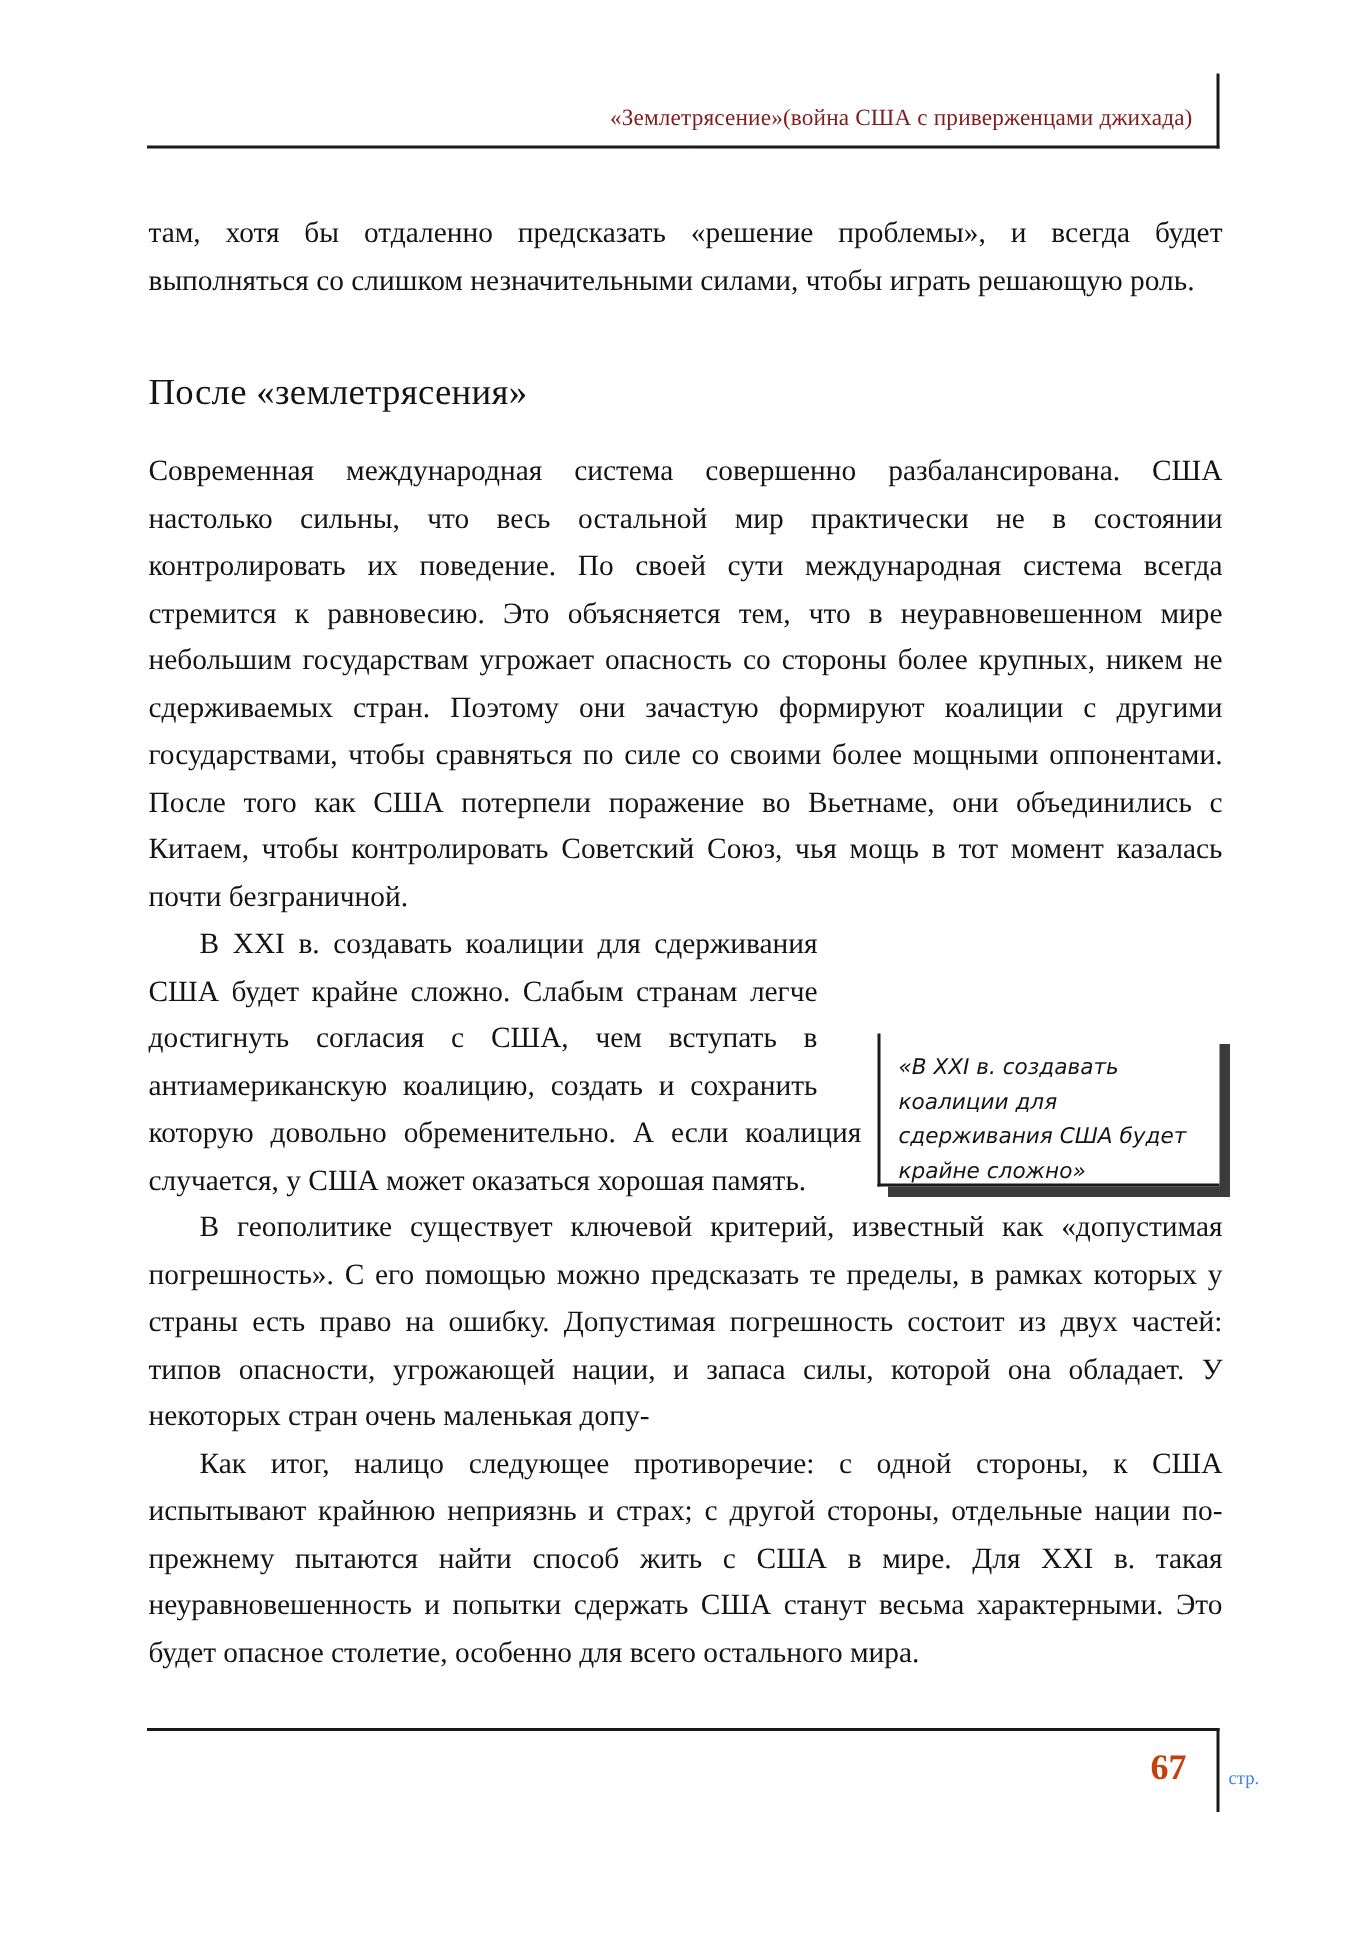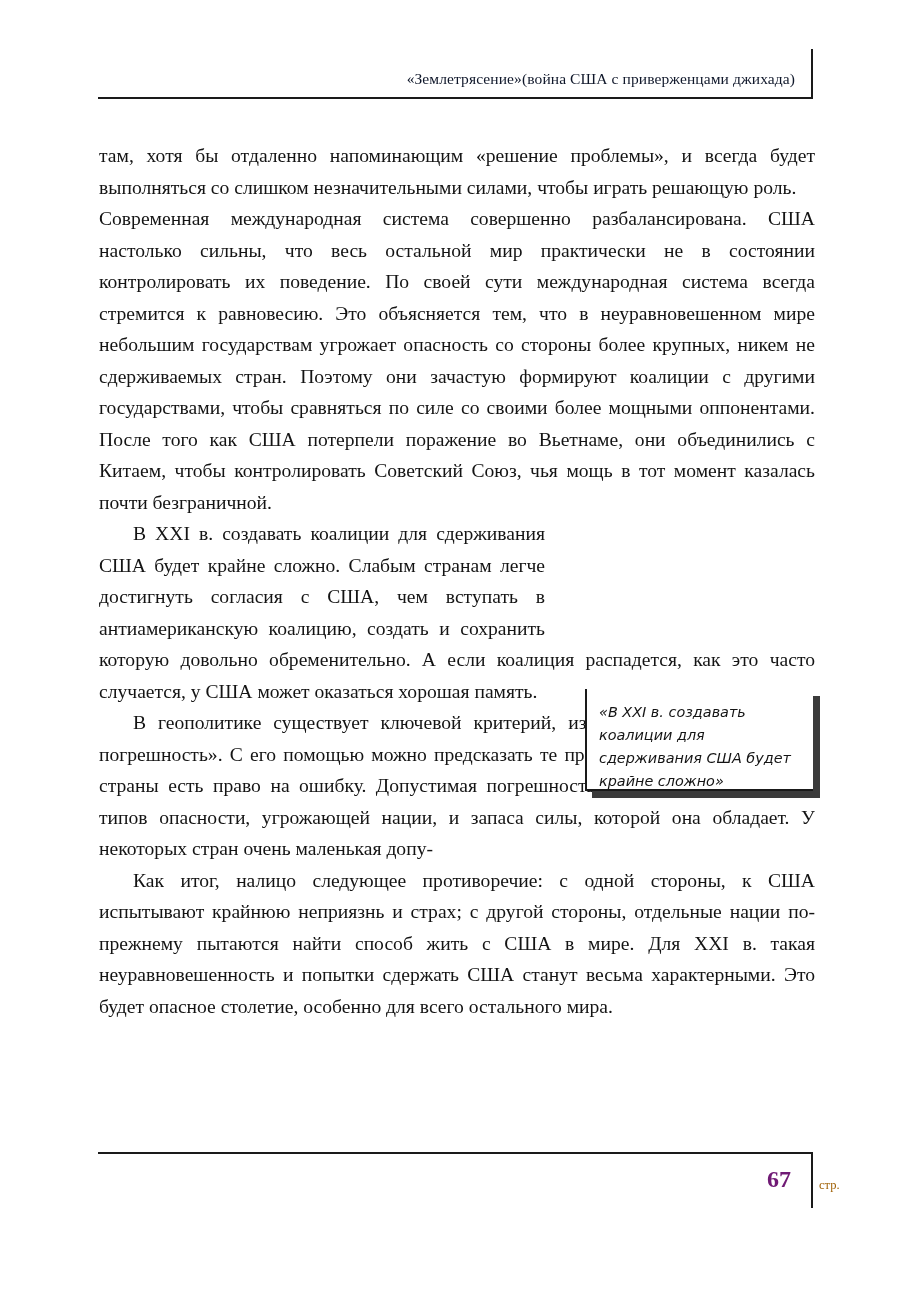--- a/index.html
+++ b/index.html
@@ -29,21 +29,21 @@
     width: 715px;
     height: 42px;
   }
   .header-text {
     position: absolute;
     right: 18px;
     top: 8px;
     font-size: 15.5px;
     letter-spacing: 0.1px;
     white-space: nowrap;
-    color: #0f172a;
+    color: #7f1d1d;
   }
   .header-rule {
     position: absolute;
     left: 0;
     right: 0;
     top: 35px;
     height: 2px;
     background: #1a1a1a;
   }
   .header-vrule {
@@ -162,45 +162,46 @@
     width: 2px;
     height: 56px;
     background: #1a1a1a;
   }
   .page-number {
     position: absolute;
     right: 22px;
     top: 14px;
     font-size: 24px;
     font-weight: bold;
-    color: #701a75;
+    color: #c2410c;
   }
   .page-word {
     position: absolute;
     left: 721px;
     top: 26px;
     font-size: 12.5px;
-    color: #a16207;
+    color: #3b82f6;
   }
 </style>
 </head>
 <body>
 
 <div class="page">
 
   <div class="header">
     <div class="header-text">«Землетрясение»(война США с приверженцами джихада)</div>
     <div class="header-rule"></div>
     <div class="header-vrule"></div>
   </div>
 
   <div class="content">
 
-    <p class="body gap-after-lead">там, хотя бы отдаленно напоминающим «решение проблемы», и всегда будет выполняться со слишком незначительными силами, чтобы играть решающую роль.</p>
-
+    <p class="body gap-after-lead">там, хотя бы отдаленно предсказать «решение проблемы», и всегда будет выполняться со слишком незначительными силами, чтобы играть решающую роль.</p>
+
+    <h2 class="section-title">После «землетрясения»</h2>
 
     <p class="body">Современная международная система совершенно разбалансирована. США настолько сильны, что весь остальной мир практически не в состоянии контролировать их поведение. По своей сути международная система всегда стремится к равновесию. Это объясняется тем, что в неуравновешенном мире небольшим государствам угрожает опасность со стороны более крупных, никем не сдерживаемых стран. Поэтому они зачастую формируют коалиции с другими государствами, чтобы сравняться по силе со своими более мощными оппонентами. После того как США потерпели поражение во Вьетнаме, они объединились с Китаем, чтобы контролировать Советский Союз, чья мощь в тот момент казалась почти безграничной.</p>
 
     <div class="wrap-zone">
       <div class="float-spacer"></div>
       <p class="body indent">В XXI в. создавать коалиции для сдерживания США будет крайне сложно. Слабым странам легче достигнуть согласия с США, чем вступать в антиамериканскую коалицию, создать и сохранить которую довольно обременительно. А если коалиция распадется, как это часто случается, у США может оказаться хорошая память.</p>
     </div>
 
     <p class="body indent">В геополитике существует ключевой критерий, известный как «допустимая погрешность». С его помощью можно предсказать те пределы, в рамках которых у страны есть право на ошибку. Допустимая погрешность состоит из двух частей: типов опасности, угрожающей нации, и запаса силы, которой она обладает. У некоторых стран очень маленькая допу-</p>
 

